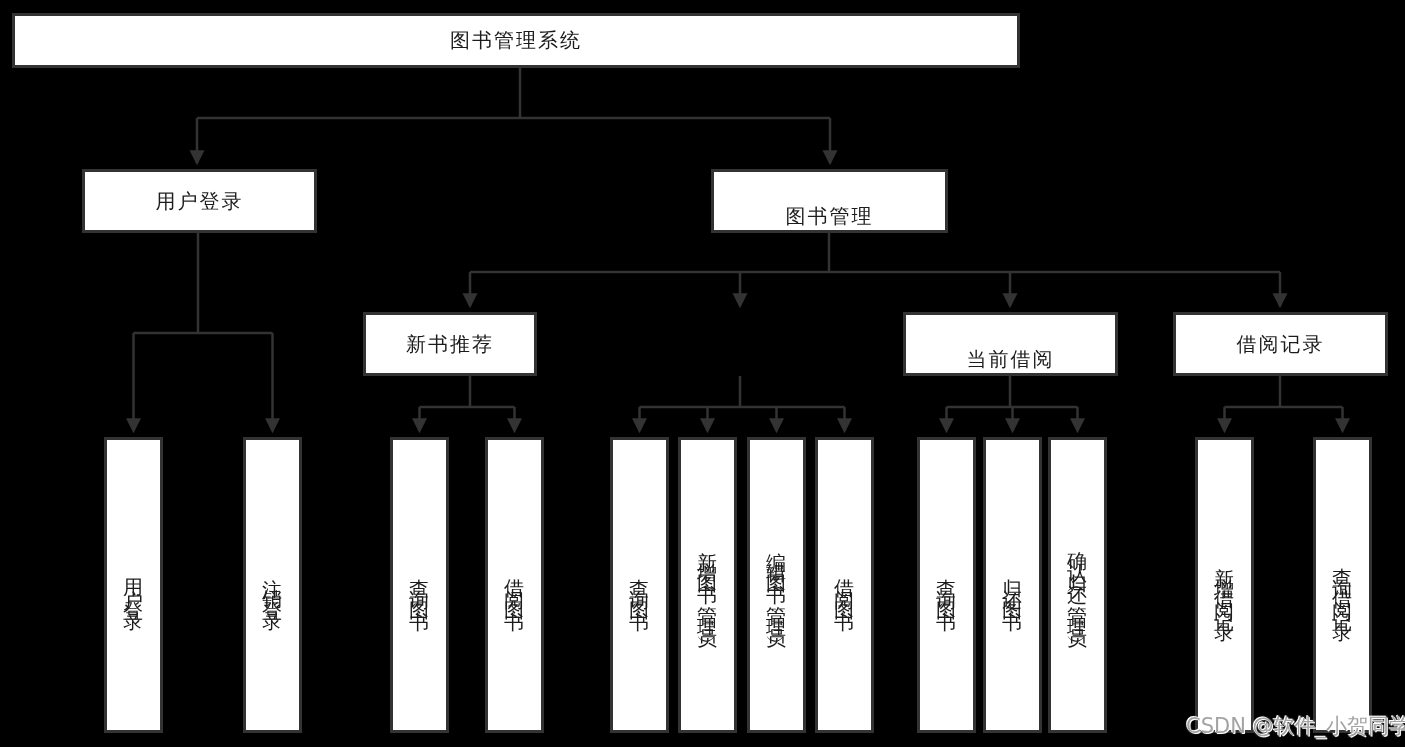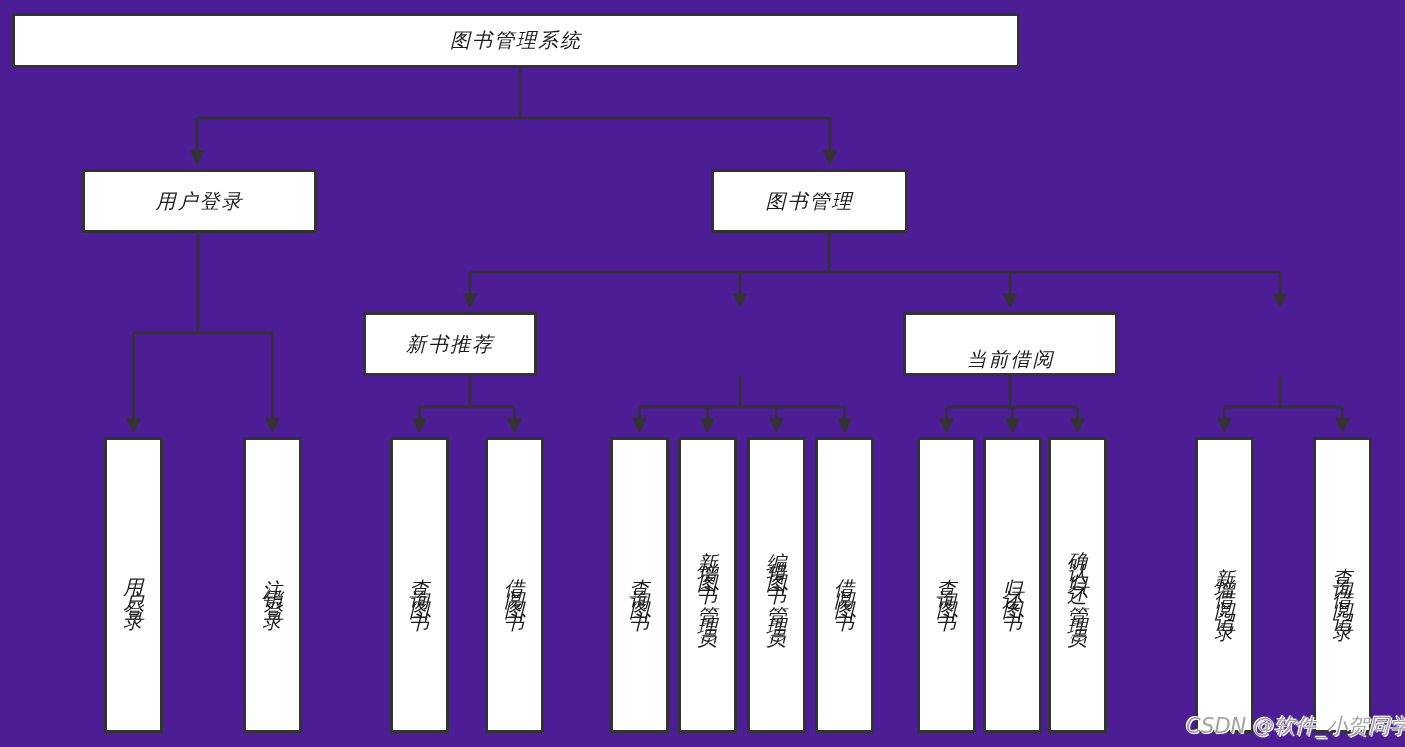--- a/index.html
+++ b/index.html
@@ -1,39 +1,39 @@
 <!DOCTYPE html>
 <html><head>
 <meta charset="utf-8">
 <style>
   html,body { margin:0; padding:0; background:#ffffff; }
   .canvas {
-    position:relative; width:1405px; height:747px; background:#4c1d95;
-    font-family:"DejaVu Sans","Liberation Sans",sans-serif; overflow:hidden;font-style:italic;
+    position:relative; width:1405px; height:747px; background:#000000;
+    font-family:"DejaVu Sans","Liberation Sans",sans-serif; overflow:hidden;
   }
   .lines { position:absolute; left:0; top:0; width:1405px; height:747px; }
   .box {
     position:absolute; box-sizing:border-box; background:#ffffff;
     border:3px solid #333333; display:flex; align-items:center; justify-content:center;
     color:#1c1c1c; z-index:2;
   }
   .box .hlabel { font-size:20px; letter-spacing:2px; white-space:nowrap; }
   .leaf .vlabel {
     writing-mode:vertical-rl; text-orientation:mixed;
     font-size:20px; letter-spacing:11px; line-height:1; white-space:nowrap;
   }
   .watermark {
     position:absolute; left:1186px; top:712px; z-index:5;
     font-size:21px; color:#a3a3a3; white-space:nowrap;
     text-shadow:0 0 2px #ffffff, 1px 1px 0 #ffffff, -1px -1px 0 #ffffff;
   }
   
   .n-root   { left:12px;  top:13px;  width:1008px; height:55px; }
   .n-login  { left:82px;  top:169px; width:235px;  height:64px; }
-  .n-mgmt   { left:711px; top:169px; width:197px;  height:64px; }
+  .n-mgmt   { left:711px; top:169px; width:237px;  height:64px;align-items:flex-end; }
   .n-rec    { left:363px; top:312px; width:174px;  height:64px; }
   .n-borrow { left:632px; top:312px; width:215px;  height:64px; }
   .n-cur    { left:903px; top:312px; width:215px;  height:64px;align-items:flex-end; }
   .n-hist   { left:1173px;top:312px; width:215px;  height:64px; }
   .leaf     { top:437px; width:59px; height:296px; }
   .lf-a1 { left:104px; } .lf-a2 { left:243px; }
   .lf-b1 { left:390px; } .lf-b2 { left:485px; }
   .lf-c1 { left:610px; } .lf-c2 { left:678px; } .lf-c3 { left:747px; } .lf-c4 { left:815px; }
   .lf-d1 { left:917px; } .lf-d2 { left:983px; } .lf-d3 { left:1048px; }
   .lf-e1 { left:1195px; } .lf-e2 { left:1313px; }
@@ -105,20 +105,23 @@
   <div class="box n-mgmt">
     <span class="hlabel">图书管理</span>
   </div>
 
   <div class="box n-rec">
     <span class="hlabel">新书推荐</span>
   </div>
   <div class="box n-cur">
     <span class="hlabel">当前借阅</span>
   </div>
+  <div class="box n-hist">
+    <span class="hlabel">借阅记录</span>
+  </div>
 
   <div class="box leaf lf-a1">
     <span class="vlabel">用户登录</span>
   </div>
   <div class="box leaf lf-a2">
     <span class="vlabel">注销登录</span>
   </div>
 
   <div class="box leaf lf-b1">
     <span class="vlabel">查询图书</span>

